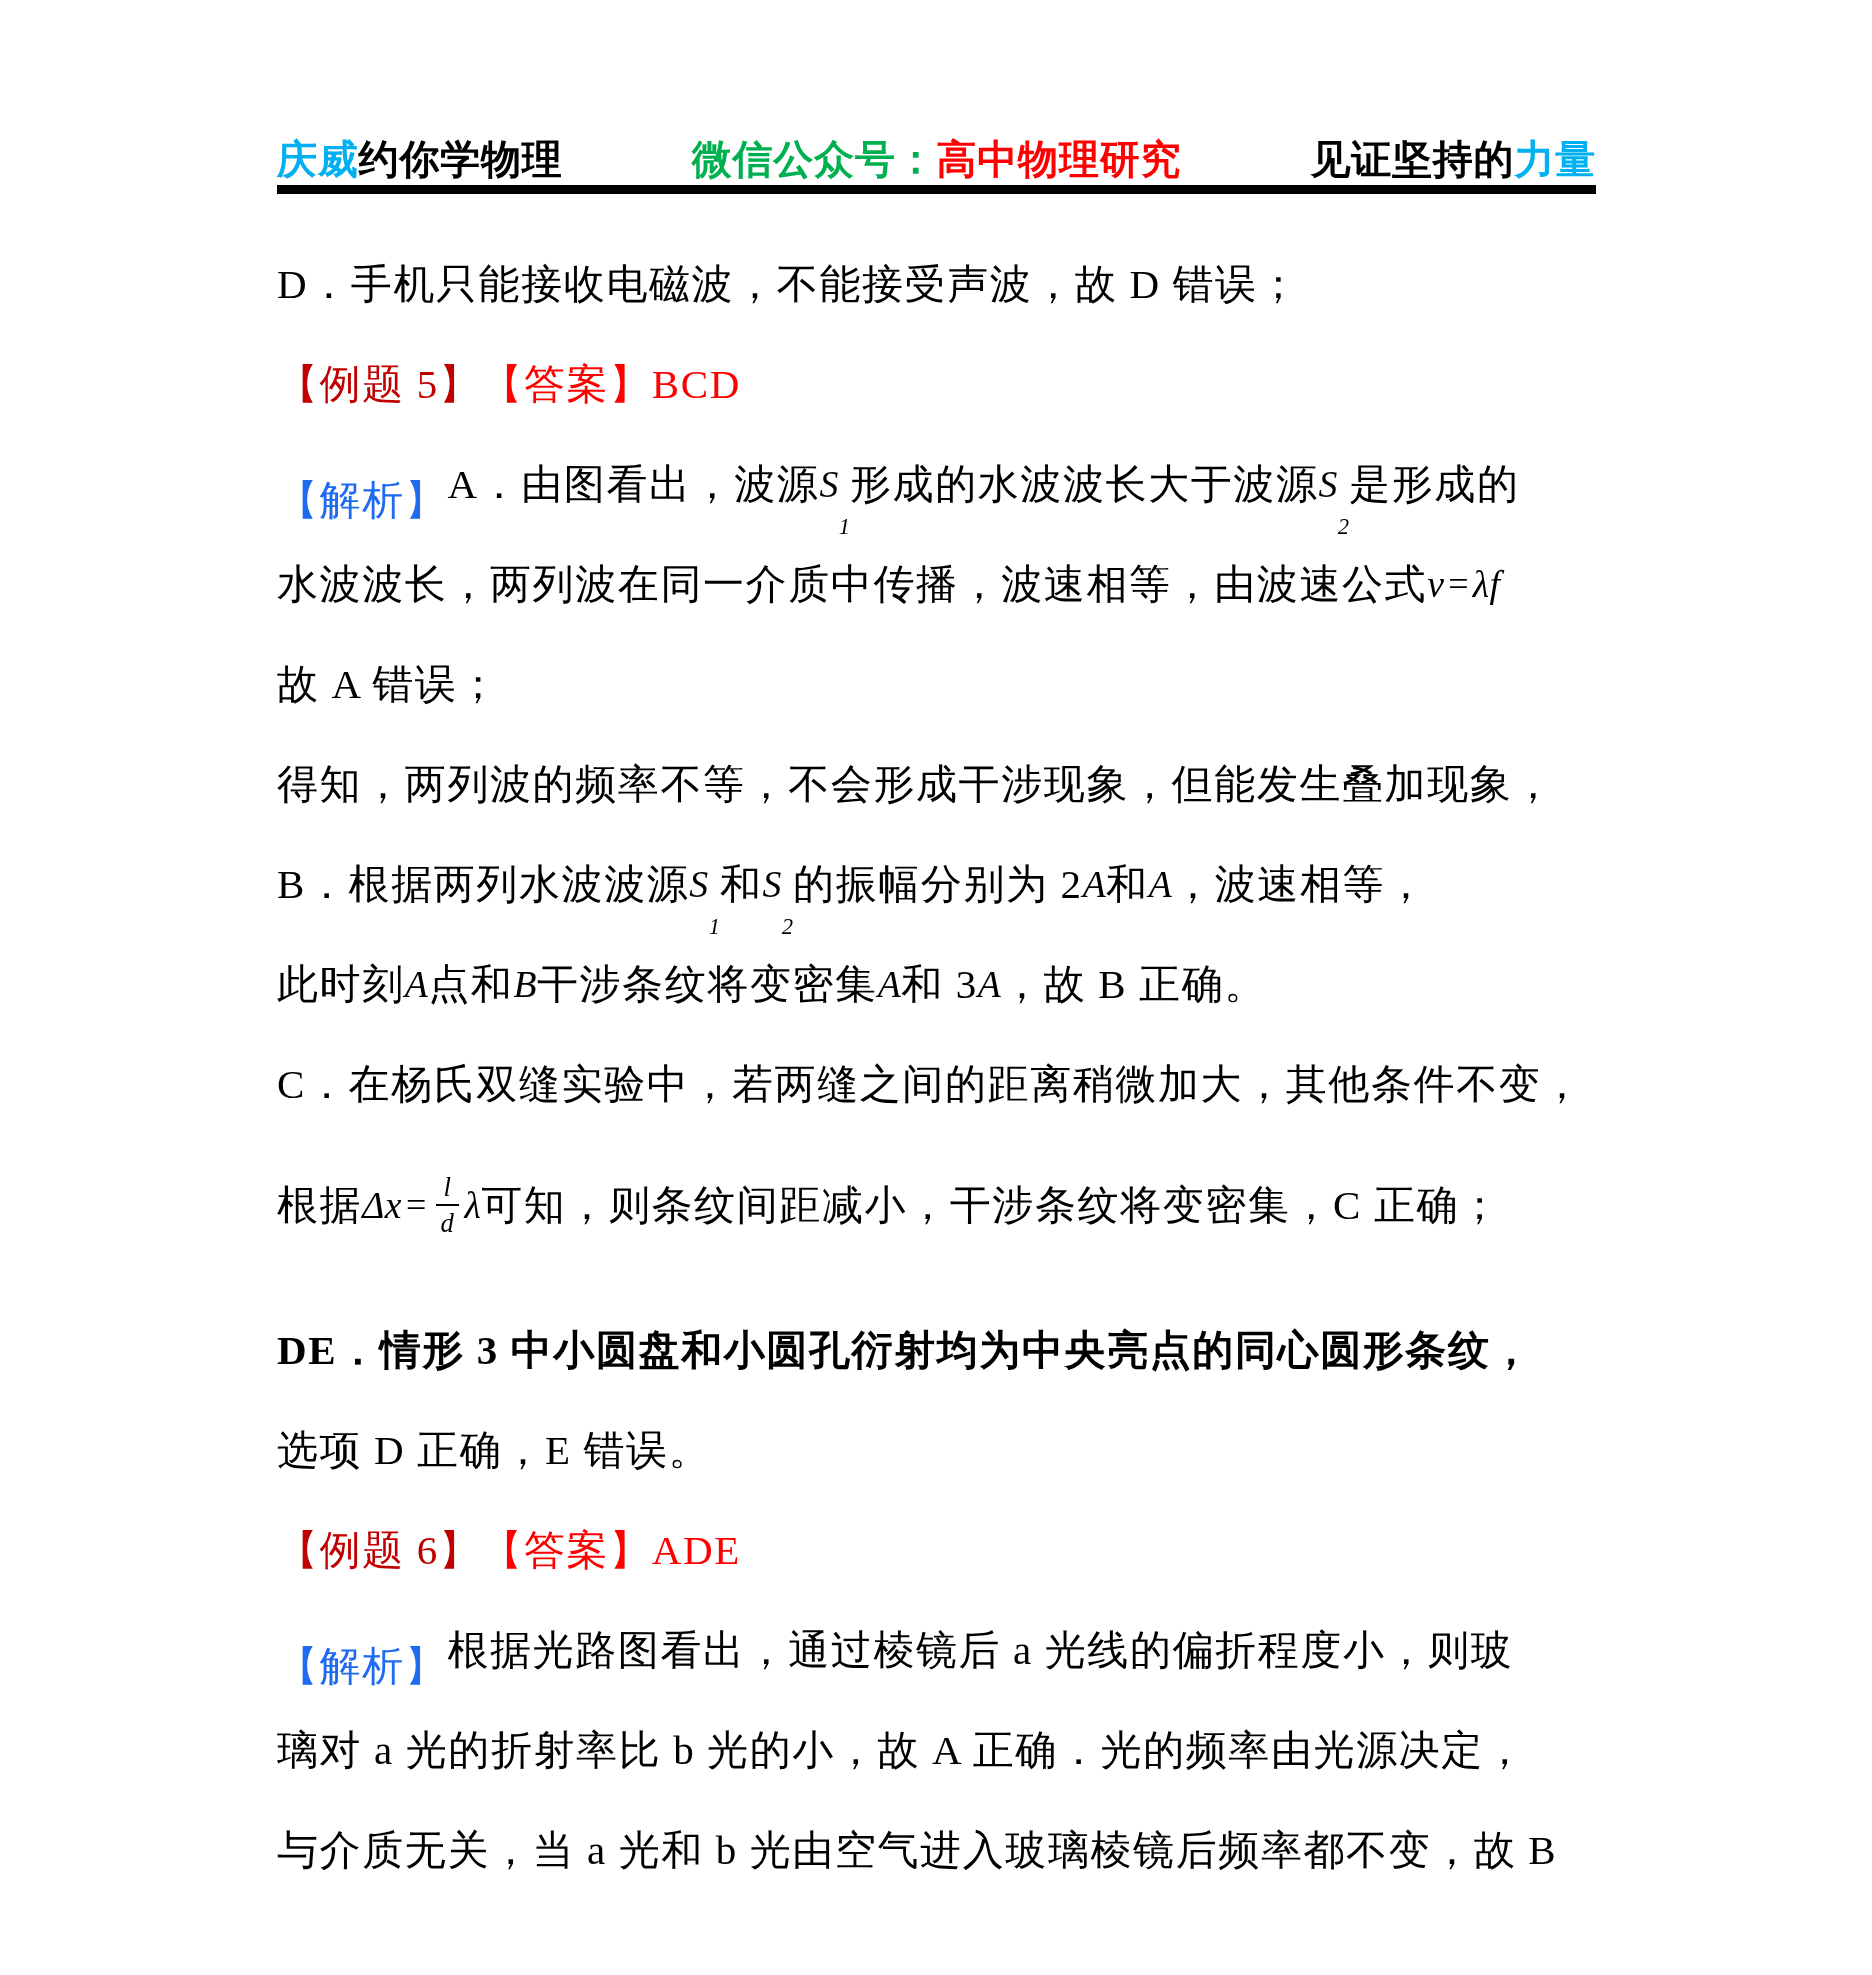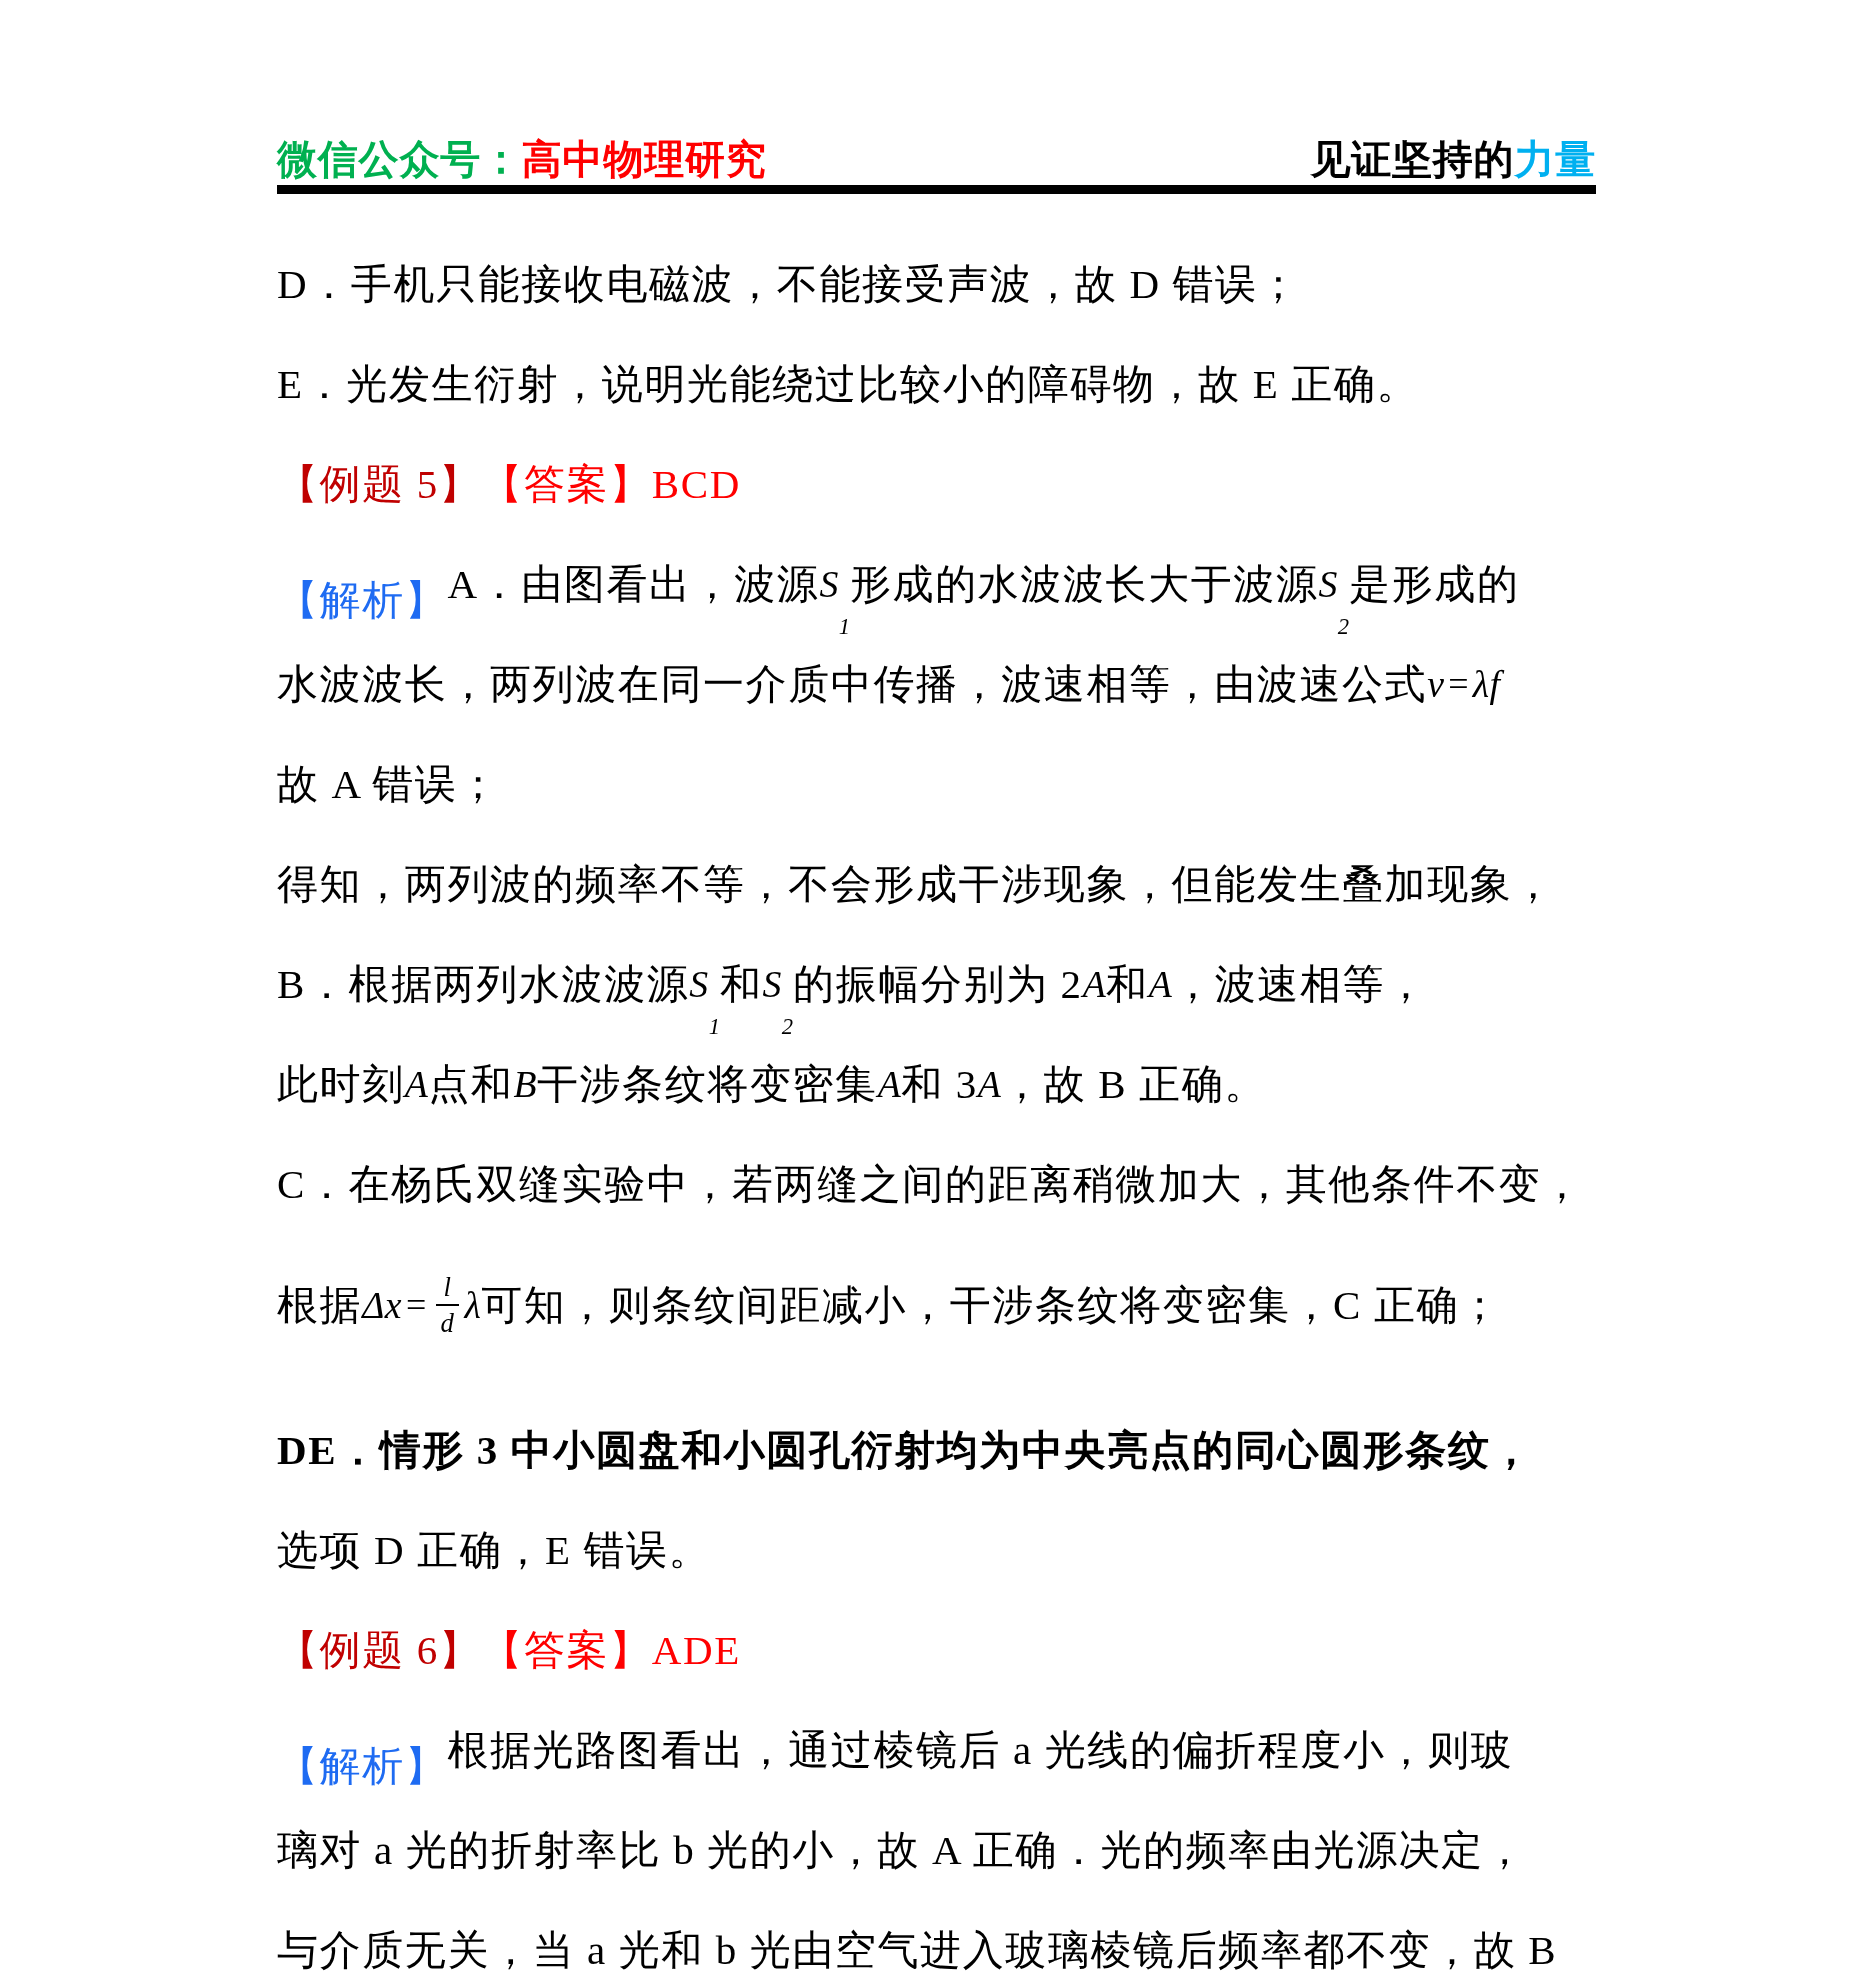--- a/index.html
+++ b/index.html
@@ -86,32 +86,30 @@
   }
   .frac .num{padding:0 4.7px 3.2px;display:inline-flex;align-items:flex-end;}
   .frac .den{border-top:2.8px solid #000;padding:2.4px 4.7px 0;display:inline-flex;align-items:flex-end;}
 </style>
 </head>
 <body>
 
 <div class="page">
 
   <div class="header">
+    <div class="header-left"><span class="cyan">庆威</span><span class="black">约你学物理</span></div>
     <div class="header-center"><span class="green">微信公众号：</span><span class="red">高中物理研究</span></div>
     <div class="header-right"><span class="black">见证坚持的</span><span class="cyan">力量</span></div>
   </div>
 
   <div class="header-rule"></div>
 
   <div class="body-lines">
       <div class="line">
         <span>D．手机只能接收电磁波，不能接受声波，故 D 错误；</span>
-      </div>
-      <div class="line">
-        <span>E．光发生衍射，说明光能绕过比较小的障碍物，故 E 正确。</span>
       </div>
       <div class="line">
         <span class="darkred">【例题 5】</span>
         <span class="red">【答案】</span>
         <span class="red"> BCD</span>
       </div>
       <div class="line">
         <span class="blue">【解析】</span>
         <span>A．由图看出，波源 </span>
         <span class="it">S</span>

